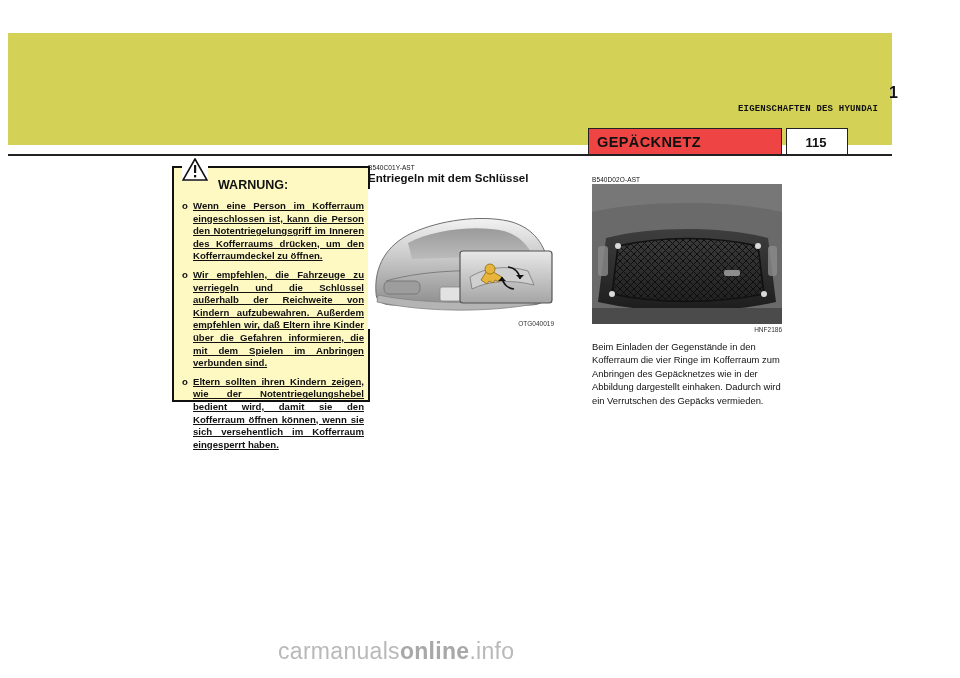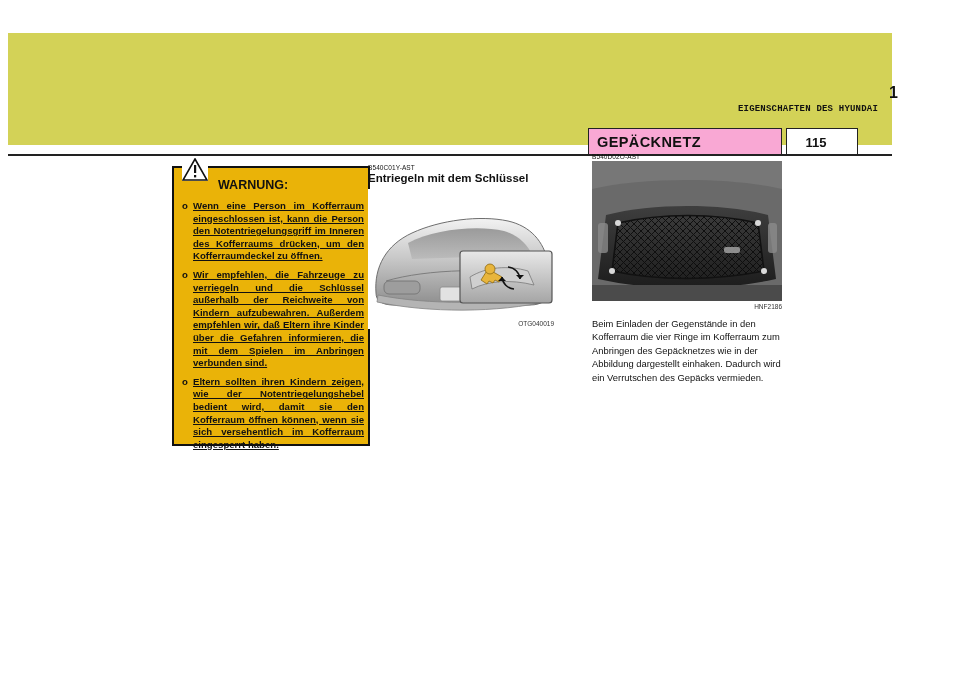--- a/index.html
+++ b/index.html
@@ -59,38 +59,38 @@
     white-space: nowrap;
     font-family: Liberation Mono, monospace;
   }
   
   .title-bar {
     position: absolute;
     left: 588px;
     top: 128px;
     width: 192px;
     height: 27px;
-    background: #f9a8d4;
+    background: #ef4444;
     border: 1px solid #222222;
     border-bottom: none;
   }
   .title-bar-text {
     position: absolute;
     left: 8px;
     top: 5px;
     font-size: 14.5px;
     font-weight: bold;
     color: #111111;
     letter-spacing: 0.4px;
   }
   .page-num-box {
     position: absolute;
     left: 786px;
     top: 128px;
-    width: 72px;
+    width: 62px;
     height: 27px;
     background: #ffffff;
     border: 1px solid #222222;
     border-bottom: none;
     box-sizing: border-box;
   }
   .page-num-text {
     position: absolute;
     left: 0;
     top: 6px;
@@ -107,24 +107,24 @@
     width: 884px;
     height: 1.5px;
     background: #222222;
   }
   
   .warning-box {
     position: absolute;
     left: 172px;
     top: 166px;
     width: 198px;
-    height: 280px;
+    height: 236px;
     border: 2px solid #111111;
     box-sizing: border-box;
-    background: #eab308;
+    background: #fef9c3;
   }
   .warn-icon {
     position: absolute;
     left: 8px;
     top: -10px;
     width: 26px;
     height: 23px;
   }
   .warn-icon svg { display: block; }
   .warn-head {
@@ -200,21 +200,21 @@
     line-height: 13.2px;
     color: #111111;
     text-align: justify;
     text-align-last: left;
     margin: 6px 0 0 0;
   }
   
   .col3 {
     position: absolute;
     left: 592px;
-    top: 153px;
+    top: 176px;
     width: 190px;
   }
   .fig-box3 {
     position: relative;
     width: 190px;
     height: 140px;
     overflow: hidden;
   }
   .fig-code3 {
     font-size: 6.5px;
@@ -380,14 +380,15 @@
         <rect x="132" y="86" width="16" height="6" rx="2" fill="#a0a0a0" opacity="0.85"></rect>
 
         <path d="M0,124 L190,124 L190,140 L0,140 Z" fill="#4b4b4b"></path>
       </svg>
     </div>
     <div class="fig-code3">HNF2186</div>
 
     <p class="body-text3">Beim Einladen der Gegenstände in den Kofferraum die vier Ringe im Kofferraum zum Anbringen des Gepäcknetzes wie in der Abbildung dargestellt einhaken. Dadurch wird ein Verrutschen des Gepäcks vermieden.</p>
   </div>
 
+  <div class="watermark"><span>carmanuals</span><b>online</b><span>.info</span></div>
 
 </div>
 
 </body></html>

